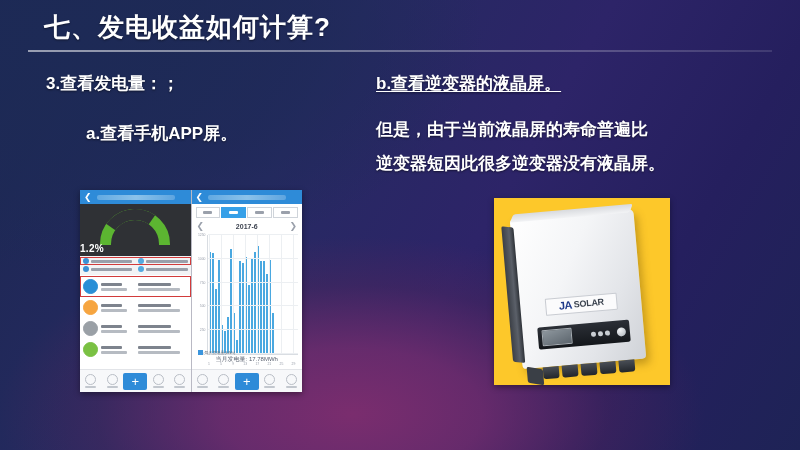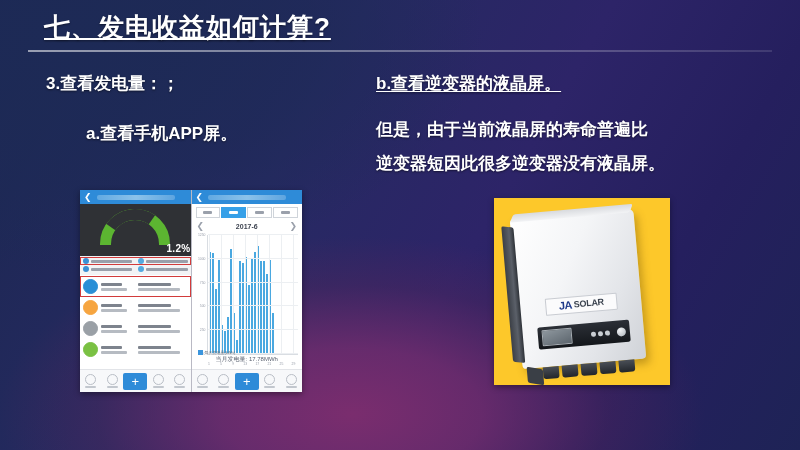--- a/index.html
+++ b/index.html
@@ -16,21 +16,20 @@
       radial-gradient(ellipse 70% 70% at 8% 8%, #1d2a56 0%, rgba(29,42,86,0.6) 45%, rgba(29,42,86,0) 75%),
       linear-gradient(120deg,#1b2750 0%,#262a62 35%,#2d2468 58%,#251f5e 78%,#1e2356 100%);
   }
   
   .title{
     position:absolute;left:44px;top:10px;
     font-size:26px;font-weight:bold;color:#ffffff;
     letter-spacing:1px;
     text-shadow:0 1px 2px rgba(0,0,0,.45);
     white-space:nowrap;
-    text-decoration:underline;
   }
   .title-rule{
     position:absolute;left:28px;top:50px;width:744px;height:2px;
     background:linear-gradient(90deg,rgba(255,255,255,.55),rgba(255,255,255,.12));
   }
   
   .txt{
     position:absolute;color:#ffffff;font-weight:bold;
     text-shadow:0 1px 2px rgba(0,0,0,.5);
     white-space:nowrap;
@@ -61,21 +60,21 @@
     width:70px;height:36px;overflow:hidden;}
   .gauge::before{
     content:"";position:absolute;left:0;top:0;width:70px;height:70px;border-radius:50%;
     border:11px solid #5cb531;box-sizing:border-box;
   }
   .gauge::after{
     content:"";position:absolute;left:0;top:0;width:70px;height:70px;border-radius:50%;
     border:11px solid transparent;border-top-color:#2f3135;box-sizing:border-box;
     transform:rotate(-10deg);
   }
-  .pct{position:absolute;left:0;right:0;bottom:2px;text-align:right;color:#fff;
+  .pct{position:absolute;left:0;right:0;bottom:2px;text-align:left;color:#fff;
        font-size:10px;font-weight:bold;letter-spacing:.3px;}
   
   .strip{background:#f2f3f5;flex:none;padding:1px 0 2px;}
   .striprow{display:flex;}
   .stripcell{width:50%;display:flex;align-items:center;gap:2px;padding:1px 3px;box-sizing:border-box;}
   .dotico{width:6px;height:6px;border-radius:50%;background:#3b8fd4;flex:none;}
   .dotico.g{background:#54a9e0;}
   .blurtx{height:3px;border-radius:1px;background:#9aa0ab;filter:blur(.5px);flex:1;}
   .redbox{outline:1px solid #d23b3b;outline-offset:-1px;}
   

